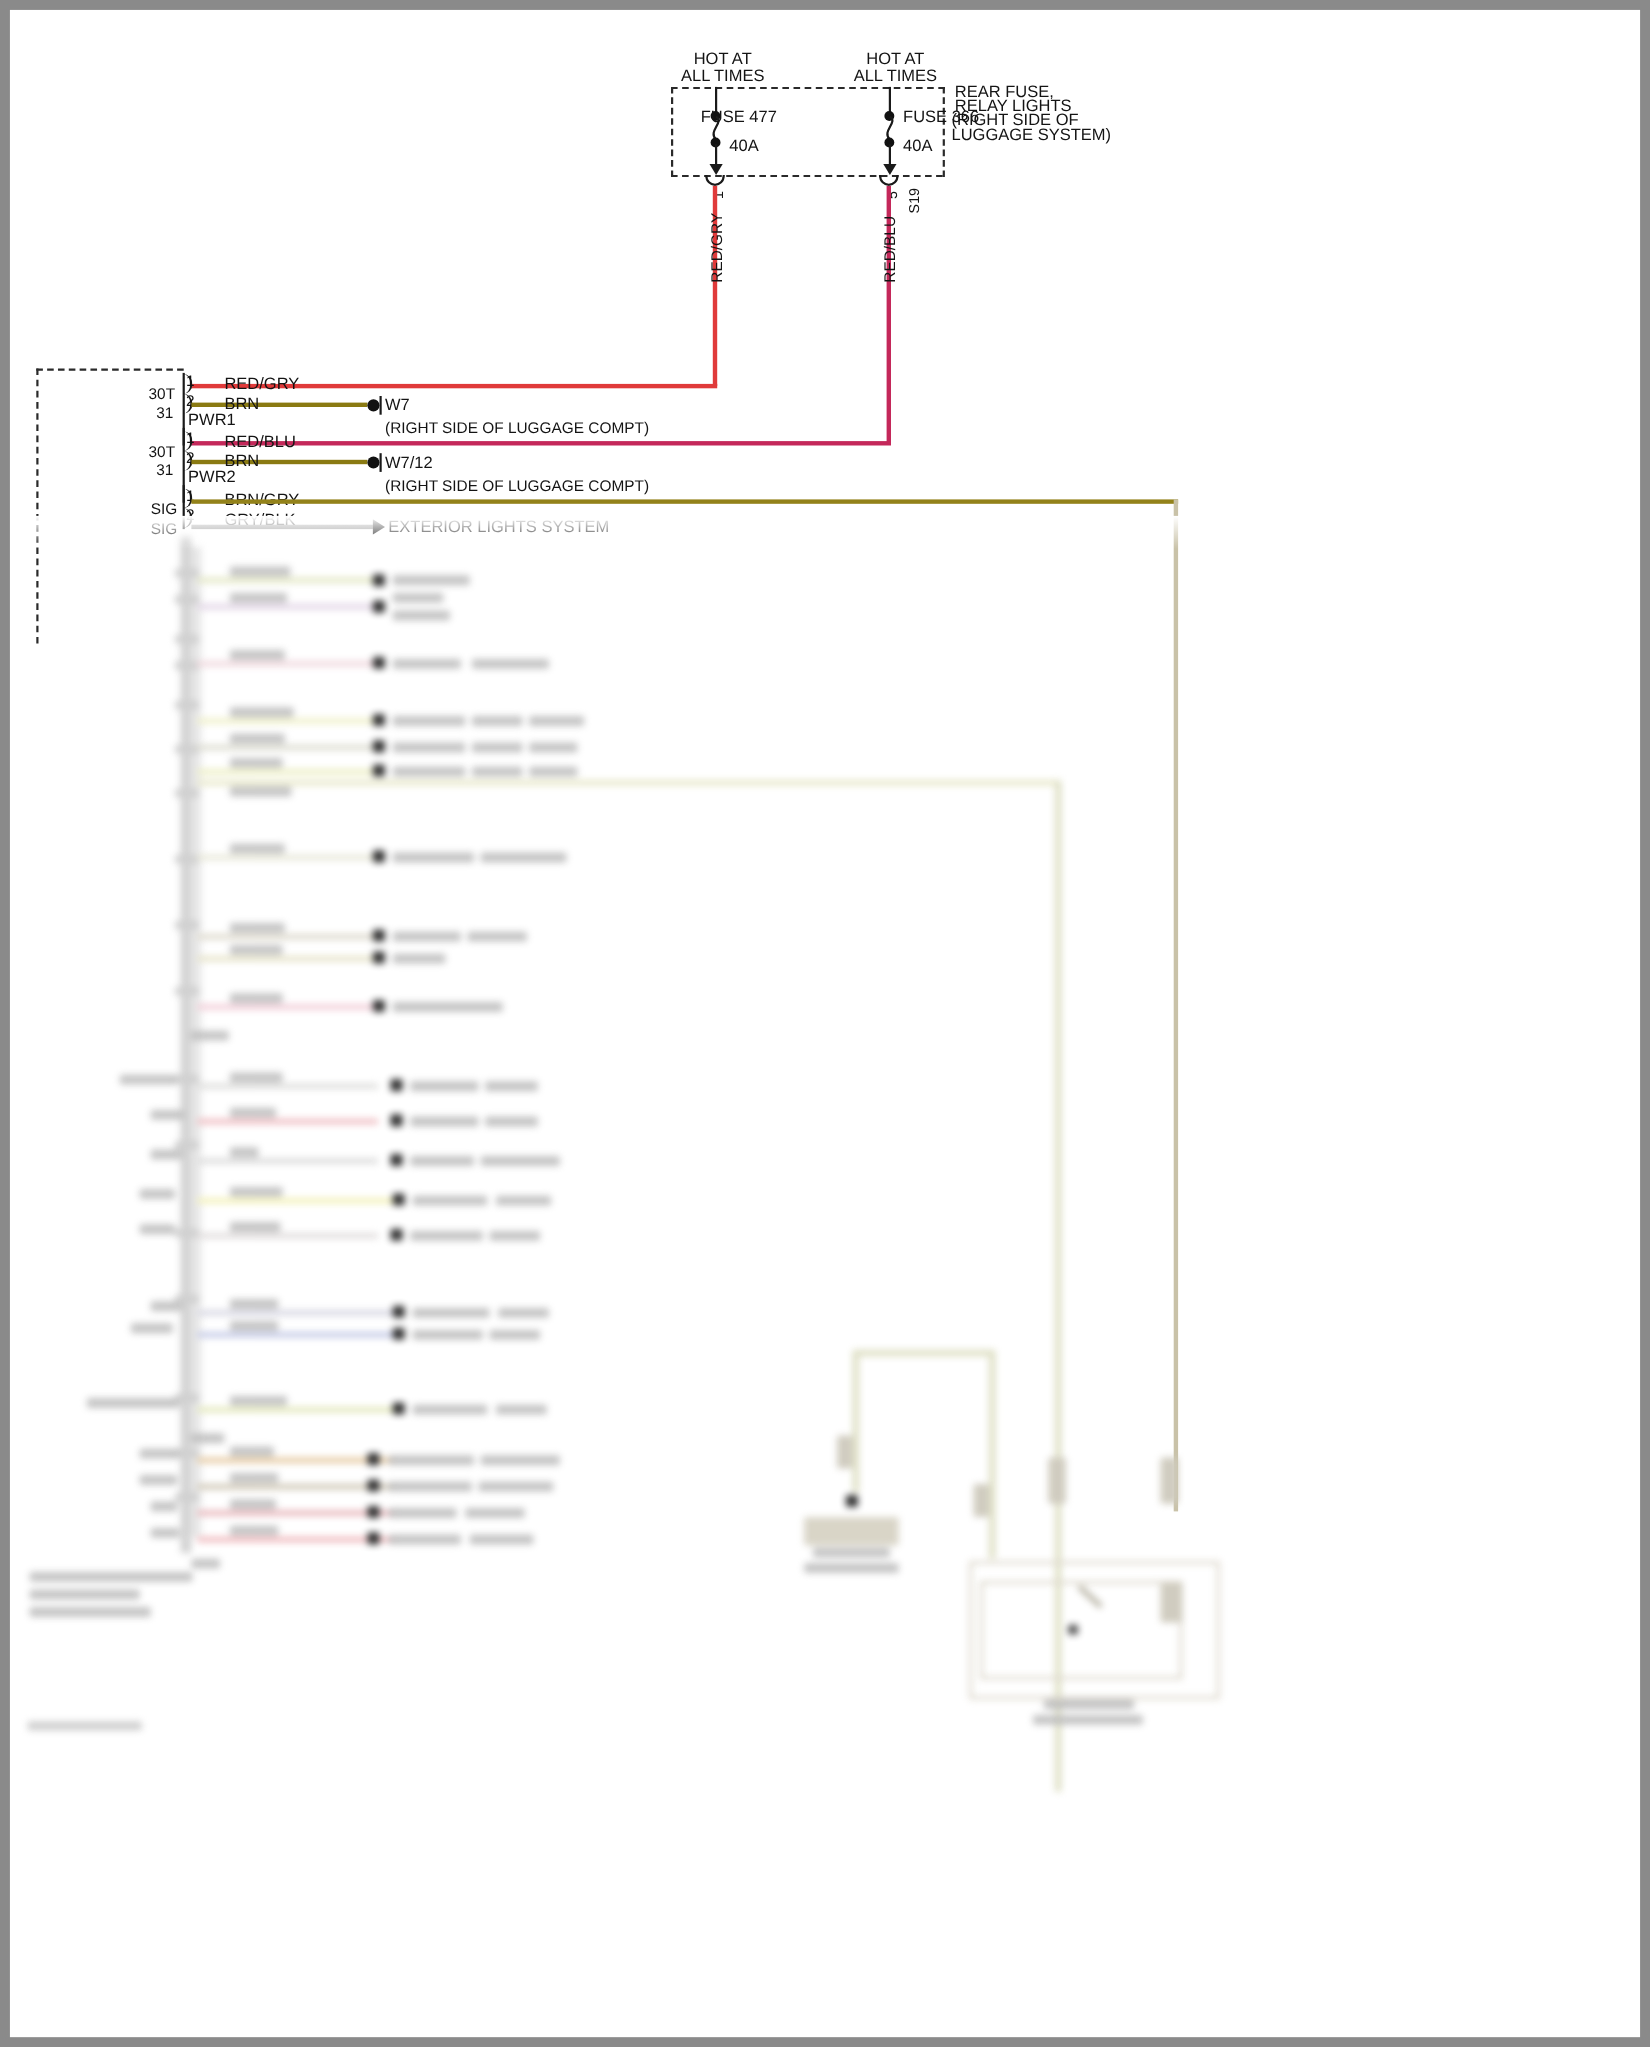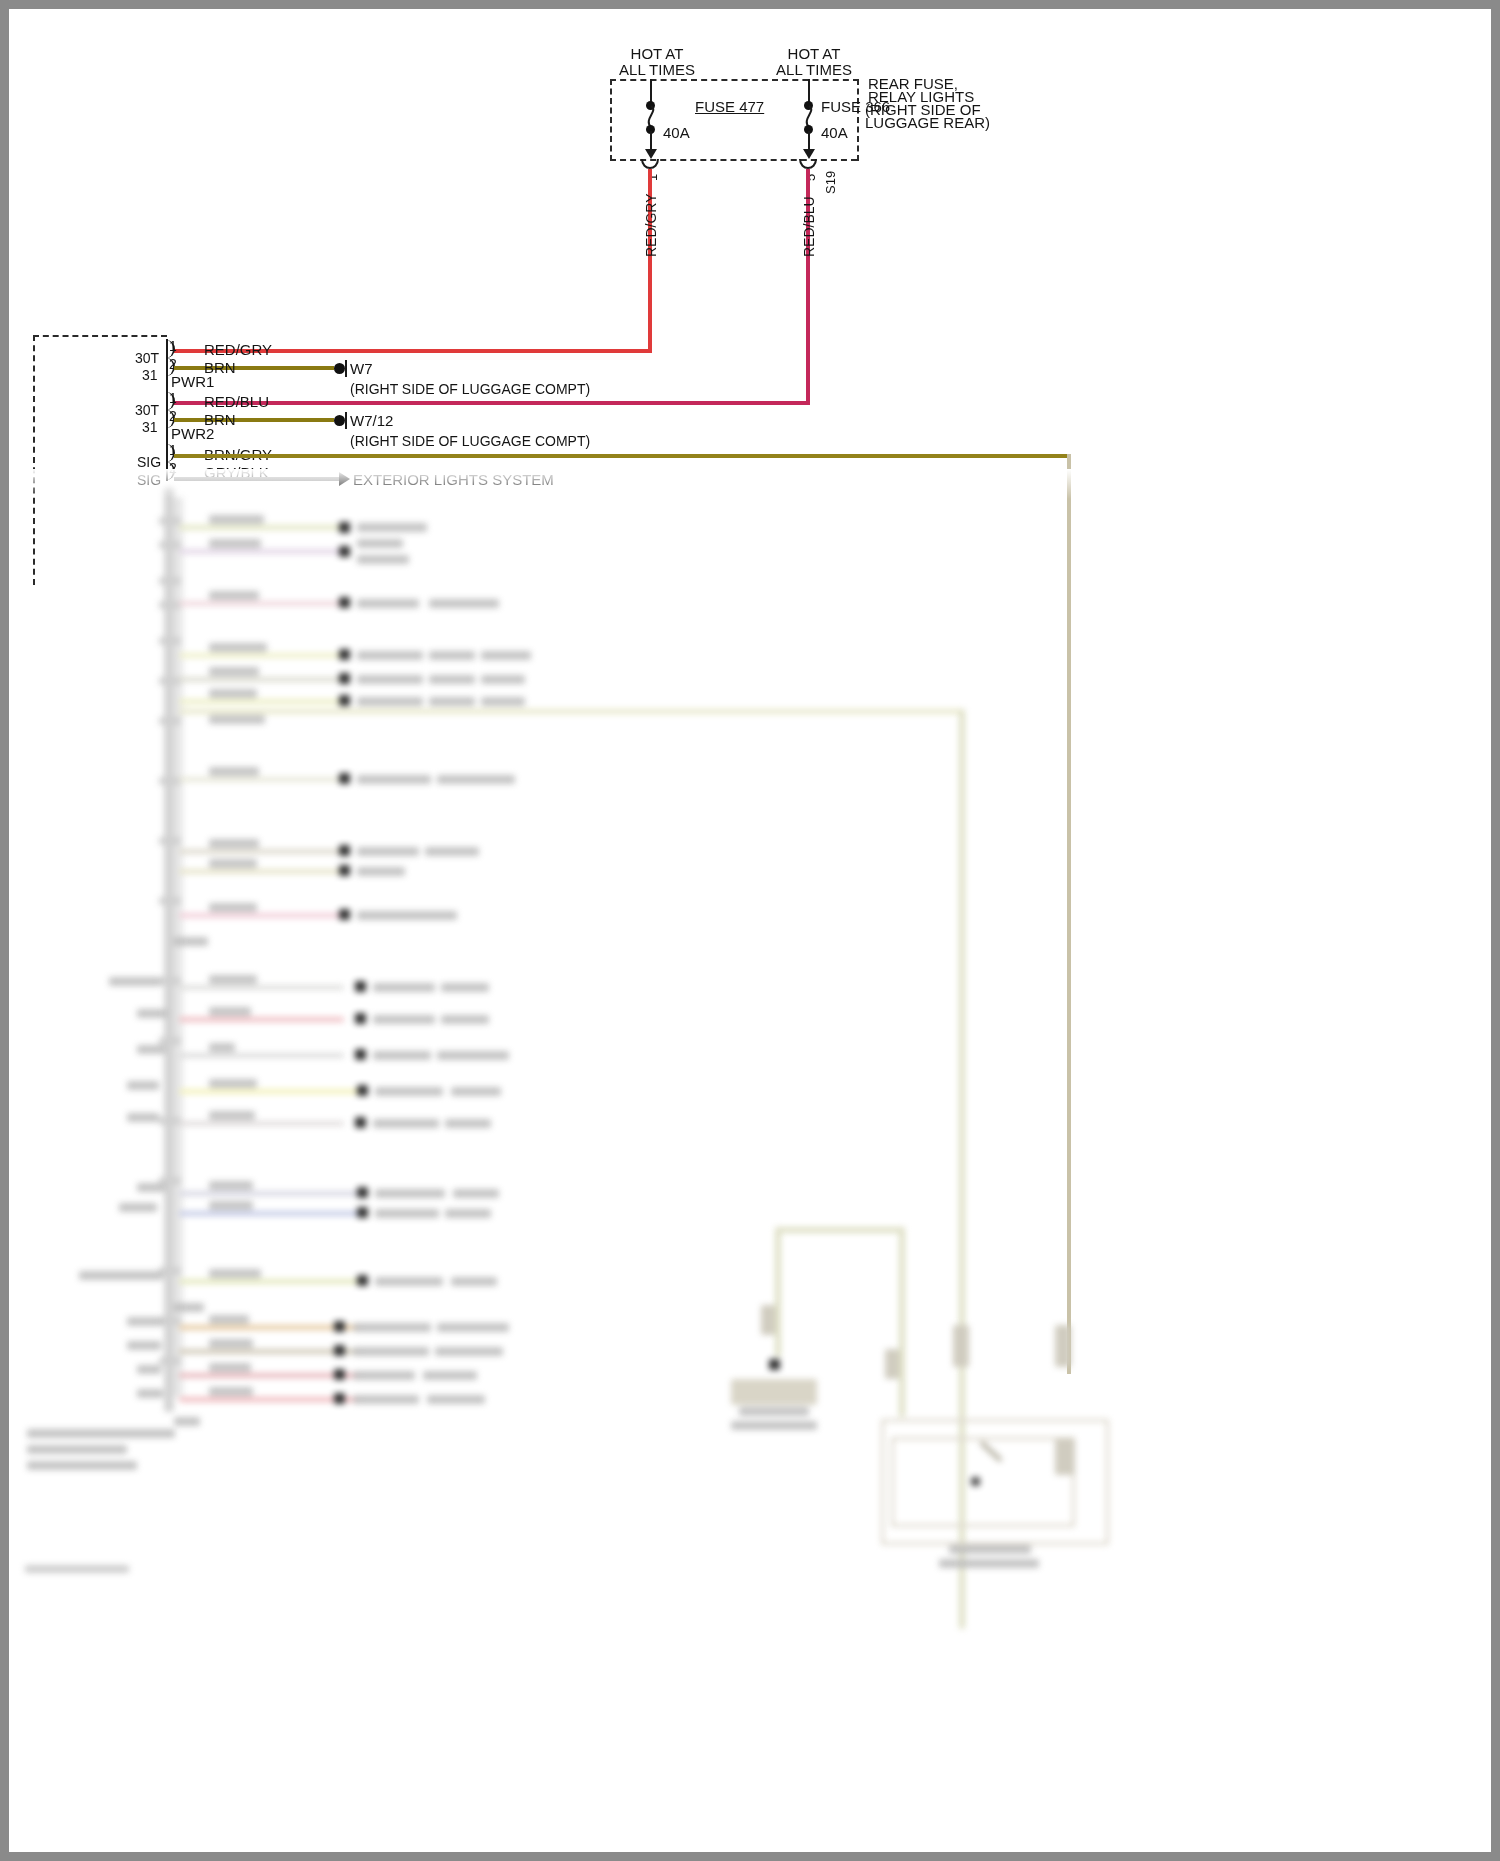--- a/index.html
+++ b/index.html
@@ -69,38 +69,38 @@
     <div class="dash-h" style="left:601px;top:150px;width:247px;"></div>
 
     <div class="vline" style="left:641px;top:70px;height:27px;"></div>
     <div class="dot" style="left:637px;top:92px;width:9px;height:9px;"></div>
     <svg class="fuse-sq" style="left:634px;top:96px;" width="20" height="26">
       <path d="M8 1 C 16 6, 0 14, 8 22" stroke="#1a1a1a" stroke-width="2" fill="none"></path>
     </svg>
     <div class="dot" style="left:637px;top:116px;width:9px;height:9px;"></div>
     <div class="vline" style="left:641px;top:122px;height:26px;"></div>
     <div class="arrow-d" style="left:636px;top:140px;"></div>
-    <div class="t" style="left:686px;top:89px;text-decoration:underline;">FUSE 477</div>
+    <div class="t" style="left:628px;top:89px;">FUSE 477</div>
     <div class="t" style="left:654px;top:115px;">40A</div>
 
     <div class="vline" style="left:799px;top:70px;height:27px;"></div>
     <div class="dot" style="left:795px;top:92px;width:9px;height:9px;"></div>
     <svg class="fuse-sq" style="left:792px;top:96px;" width="20" height="26">
       <path d="M8 1 C 16 6, 0 14, 8 22" stroke="#1a1a1a" stroke-width="2" fill="none"></path>
     </svg>
     <div class="dot" style="left:795px;top:116px;width:9px;height:9px;"></div>
     <div class="vline" style="left:799px;top:122px;height:26px;"></div>
     <div class="arrow-d" style="left:794px;top:140px;"></div>
     <div class="t" style="left:812px;top:89px;">FUSE 366</div>
     <div class="t" style="left:812px;top:115px;">40A</div>
 
     <div class="t" style="left:859px;top:66px;text-align:center;">REAR FUSE,</div>
     <div class="t" style="left:859px;top:79px;">RELAY LIGHTS</div>
     <div class="t" style="left:856px;top:92px;">(RIGHT SIDE OF</div>
-    <div class="t" style="left:856px;top:105px;">LUGGAGE REAR)</div>
+    <div class="t" style="left:856px;top:105px;">LUGGAGE SYSTEM)</div>
 
     <svg style="position:absolute;left:631px;top:150px;" width="22" height="14">
       <path d="M2 0 C 2 12, 18 12, 18 0" stroke="#1a1a1a" stroke-width="2" fill="none"></path>
     </svg>
     <svg style="position:absolute;left:789px;top:150px;" width="22" height="14">
       <path d="M2 0 C 2 12, 18 12, 18 0" stroke="#1a1a1a" stroke-width="2" fill="none"></path>
     </svg>
 
     <div class="rot" style="left:636px;top:172px;font-size:13px;">1</div>
     <div class="rot" style="left:794px;top:172px;font-size:13px;">5</div>

